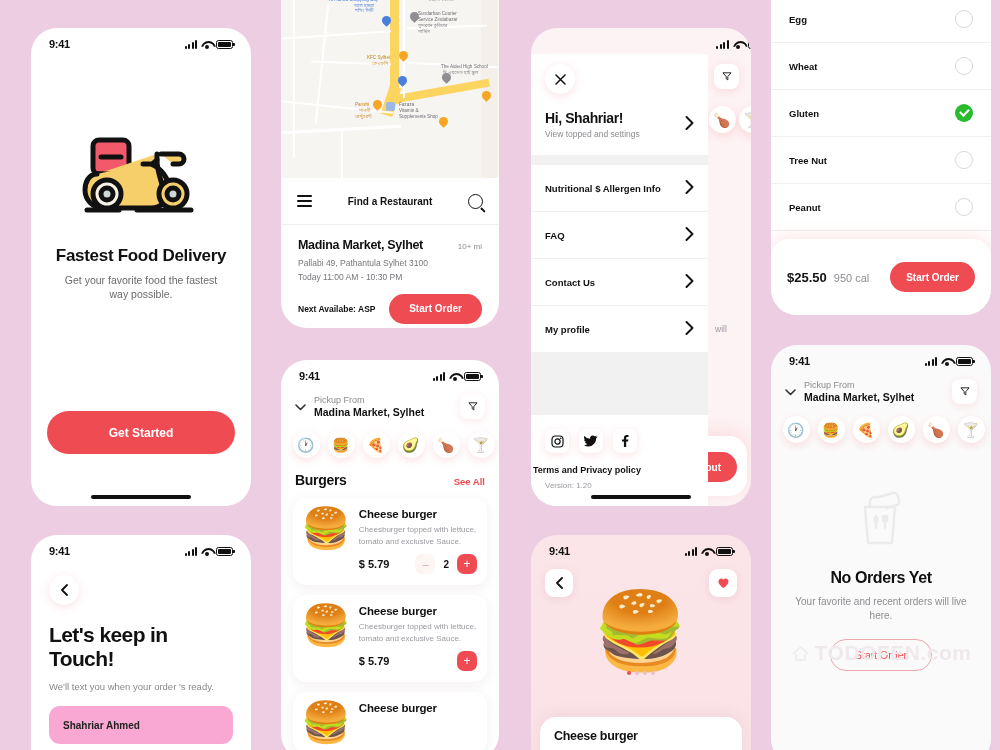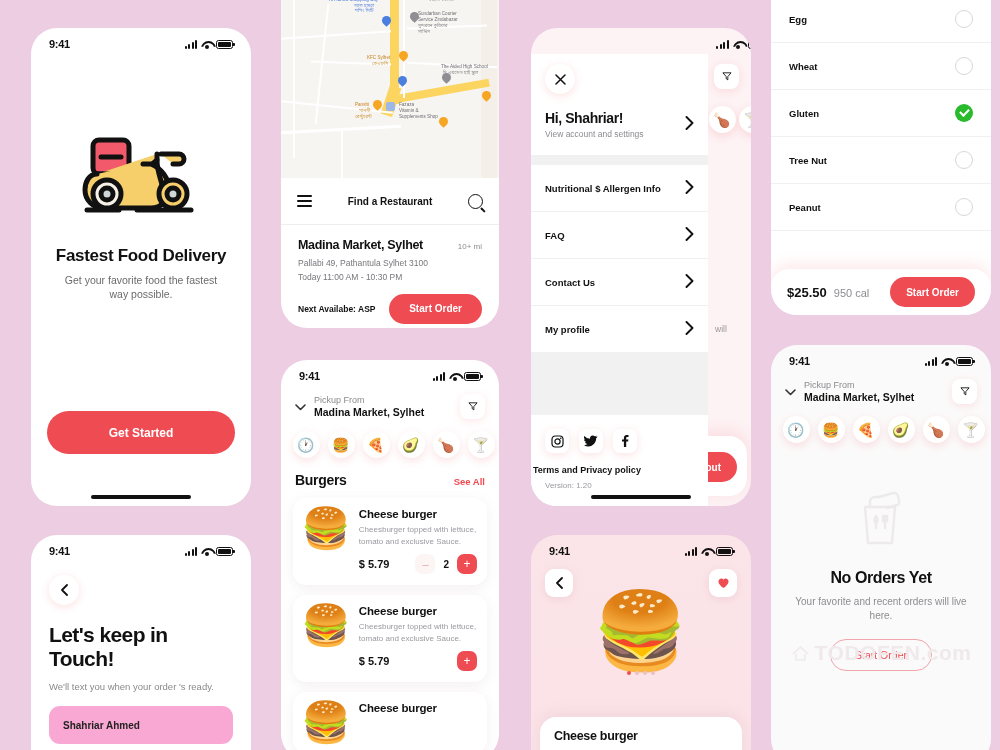--- a/index.html
+++ b/index.html
@@ -189,21 +189,21 @@
   .d-name{font-size:12.5px;font-weight:bold;color:#111;letter-spacing:-0.3px;}
   .d-desc{margin-top:5px;font-size:8.5px;color:#8d8d92;line-height:1.5;}
 
   
   #p7 { left: 771px; top: -40px; width: 220px; height: 355px; }
   .arow{height:47px;display:flex;align-items:center;justify-content:space-between;padding:0 18px;border-bottom:1px solid #f0f0f1;cursor:pointer;}
   .arow-l{font-size:9.5px;font-weight:bold;color:#111;}
   .radio{width:18px;height:18px;border-radius:50%;border:1.6px solid #d8d8dc;}
   .radio.checked{border:none;background:#29bb2d;display:flex;align-items:center;justify-content:center;}
   .radio.checked::after{content:"";width:7px;height:4px;border-left:2px solid #fff;border-bottom:2px solid #fff;transform:rotate(-45deg) translate(1px,-1px);}
-  .a-foot{position:absolute;left:0;right:0;bottom:0;height:46px;background:#fff;border-radius:18px 18px 0 0;
+  .a-foot{position:absolute;left:0;right:0;bottom:0;height:76px;background:#fff;border-radius:18px 18px 0 0;
           box-shadow:0 -4px 16px rgba(239,75,83,0.13);display:flex;align-items:center;justify-content:space-between;padding:0 16px;}
   .a-left{display:flex;align-items:baseline;gap:7px;}
   .a-price{font-size:13px;font-weight:bold;color:#111;}
   .a-cal{font-size:11px;color:#8d8d92;}
   .btn-start-a{height:30px;padding:0 16px;border-radius:16px;font-size:10px;}
 
   
   #p8 { left: 771px; top: 345px; width: 220px; height: 420px; background:#fbfafa;}
   .p8-cats{display:flex;gap:8px;padding:12px 12px 0 12px;}
   .empty{display:flex;flex-direction:column;align-items:center;margin-top:46px;position:relative;}
@@ -468,21 +468,21 @@
       <div class="drawer-top">
         <button class="circ-btn">
           <svg width="11" height="11" viewBox="0 0 11 11">
               <path d="M1 1 L10 10 M10 1 L1 10" stroke="#111" stroke-width="1.5" stroke-linecap="round"></path>
             </svg>
         </button>
       </div>
       <div class="greet">
         <span>
           <span class="greet-name" style="display:block">Hi, Shahriar!</span>
-          <span class="greet-sub" style="display:block">View account and settings</span>
+          <span class="greet-sub" style="display:block">View topped and settings</span>
         </span>
         <span class="chev">
           <svg width="9" height="14" viewBox="0 0 9 14">
               <path d="M1.5 1 L7.5 7 L1.5 13" stroke="#111" stroke-width="1.9" fill="none" stroke-linecap="round" stroke-linejoin="round"></path>
             </svg>
         </span>
       </div>
       <div style="height:9px;background:#f1f1f2;"></div>
       <div id="drawer-items">
           <div class="mrow">

